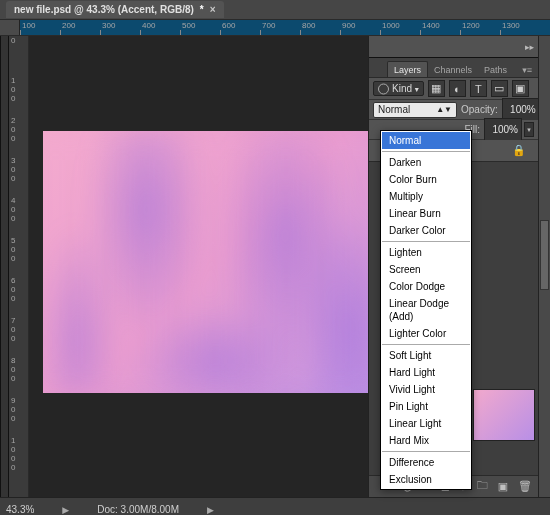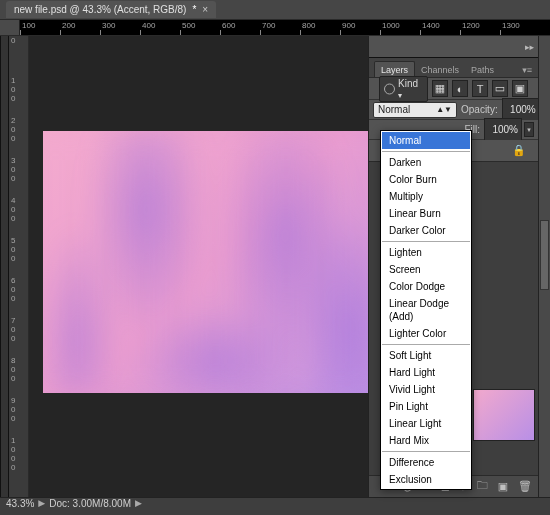--- a/index.html
+++ b/index.html
@@ -1,22 +1,22 @@
 <!DOCTYPE html>
 <html><head>
 <meta charset="utf-8">
 <style>
 * { box-sizing: border-box; margin: 0; padding: 0; font-family: Tahoma, Arial, sans-serif; user-select: none; }
 body { background: #454545; width: 550px; height: 515px; overflow: hidden; position: relative; color: #c8c8c8; }
 .app { width: 100%; height: 100%; display: flex; flex-direction: column; background: #3b3b3b; }
 .tabbar { height: 20px; background: #464646; border-bottom: 1px solid #2a2a2a; display: flex; align-items: center; padding-left: 6px; }
-.tab { font-size: 10px; color: #e0e0e0; padding: 3px 8px; background: #535353; border-top-left-radius: 3px; border-top-right-radius: 3px; display: flex; align-items: center; gap: 6px; }
+.tab { font-size: 10px; color: #e0e0e0; padding: 3px 8px; background: #535353; border-top-left-radius: 3px; border-top-right-radius: 3px; display: flex; align-items: center; gap: 6px; font-weight: bold; }
 .tab .dirty { color: #fff; }
 .tab .close { font-size: 10px; color: #c8c8c8; }
-.rulerbar { height: 16px; background: #000000; border-bottom: 1px solid #2a2a2a; display: flex; position: relative; overflow: hidden; }
+.rulerbar { height: 16px; background: #0c4a6e; border-bottom: 1px solid #2a2a2a; display: flex; position: relative; overflow: hidden; }
 .rulerbar .corner { width: 20px; height: 100%; border-right: 1px solid #222; background: #4a4a4a; }
 .rulerbar .ticks { flex: 1; position: relative; color: #a5a5a5; font-size: 8px; }
 .rulerbar .tick { position: absolute; top: 0; height: 100%; }
 .rulerbar .tick .num { position: absolute; left: 2px; top: 1px; }
 .rulerbar .tick .line { position: absolute; bottom: 0; left: 0; width: 1px; height: 5px; background: #888; }
 .main { flex: 1; display: flex; position: relative; }
 .vruler { width: 20px; background: #3b3b3b; border-right: 1px solid #2a2a2a; position: relative; color: #a5a5a5; font-size: 8px; overflow: hidden; }
 .vruler .vt { position: absolute; left: 0; width: 100%; }
 .vruler .vt .num { display: block; padding-left: 2px; }
 .canvas { flex: 1; position: relative; background: #252525; overflow: hidden; }
@@ -26,39 +26,39 @@
   radial-gradient(100px 200px at 70% 40%, rgba(137,96,221,.5), transparent 65%),
   radial-gradient(60px 180px at 10% 80%, rgba(137,96,221,.45), transparent 65%),
   radial-gradient(70px 180px at 88% 75%, rgba(137,96,221,.5), transparent 65%),
   radial-gradient(120px 80px at 50% 88%, rgba(137,96,221,.45), transparent 70%);
   filter: blur(12px); }
 .art::after { content:""; position:absolute; inset:0; background:
   repeating-linear-gradient(90deg, rgba(255,180,215,.4) 0 18px, rgba(160,120,230,.0) 18px 36px);
   filter: blur(14px); opacity:.55; }
 .right { width: 170px; background: linear-gradient(to bottom, #4d4d4d, #454545); border-left: 1px solid #222; display: flex; flex-direction: column; position: relative; }
 .right .top { height: 22px; background: #525252; border-bottom: 1px solid #111; display:flex; justify-content:flex-end; align-items:center; padding: 0 4px; gap:4px;}
-.panel-tabs { height: 20px; background: #414141; border-bottom: 1px solid #2a2a2a; display: flex; align-items: flex-end; gap:0; padding-left: 5px; }
+.panel-tabs { height: 20px; background: #414141; border-bottom: 1px solid #2a2a2a; display: flex; align-items: flex-end; gap:0; padding-left: 18px; }
 .ptab { font-size: 9px; padding: 3px 6px 2px; color: #a5a5a5; }
 .ptab.active { background: #535353; color: #e4e4e4; border: 1px solid #2a2a2a; border-bottom: none; border-top-left-radius:2px; border-top-right-radius:2px;}
-.filterrow { height: 22px; display:flex; align-items:center; gap:4px; padding:2px 10px; border-bottom:1px solid #333; background:#535353;}
+.filterrow { height: 22px; display:flex; align-items:center; gap:4px; padding:2px 4px; border-bottom:1px solid #333; background:#535353;}
 .filterrow .kind { background:#3a3a3a; border:1px solid #222; border-radius:2px; font-size:10px; color:#d8d8d8; padding:1px 4px 1px 18px; position:relative;}
 .filterrow .kind::before { content:""; position:absolute; left:4px; top:50%; transform:translateY(-50%); width:9px; height:9px; border:1px solid #aaa; border-radius:50%;}
 .filterrow .ico { width:17px; height:17px; display:flex; align-items:center; justify-content:center; color:#d0d0d0; font-size:11px; background:#3a3a3a; border:1px solid #222;}
 .blendrow, .fillrow { height:20px; display:flex; align-items:center; gap:4px; padding:2px 4px; background:#535353; border-bottom:1px solid #333; font-size:10px; color:#c8c8c8;}
 .dropdown-btn { flex:none; width:84px; height:16px; background:#e9e9e9; color:#222; border:1px solid #333; border-radius:2px; font-size:10px; padding:0 4px; display:flex; align-items:center; justify-content:space-between;}
 .dropdown-btn .arrow { font-size:8px;}
 .pct { width:38px; height:23px; background:#363636; border:1px solid #222; color:#e0e0e0; font-size:10px; display:flex; align-items:center; justify-content:flex-end; padding:0 3px;}
 .pct-wrap { display:flex; align-items:center; gap:2px;}
 .pct-drop { width:10px; height:15px; background:#363636; border:1px solid #222; display:flex; align-items:center; justify-content:center; font-size:7px; color:#bbb;}
 .lockrow { height:22px; background:#535353; border-bottom:1px solid #2a2a2a; position:relative;}
 .lockrow .locki { position:absolute; right:12px; top:4px; font-size:11px; color:#ccc;}
 .layerspace { flex:1; background:#3e3e3e;}
 .panel-footer { height:22px; background:#494949; border-top:1px solid #2a2a2a; display:flex; align-items:center; justify-content:flex-end; gap:10px; padding:0 6px; color:#c0c0c0; font-size:11px;}
 .right .thumb { position:absolute; left:104px; bottom:56px; width:62px; height:52px; background: linear-gradient(135deg,#f2a9cd,#b88fe6); border:1px solid #222;}
-.status { height:18px; background:#3e3e3e; border-top:1px solid #222; display:flex; align-items:flex-start; gap:4px; padding:0 6px; font-size:10px; color:#cfcfcf;}
+.status { height:18px; background:#3e3e3e; border-top:1px solid #222; display:flex; align-items:flex-end; gap:28px; padding:0 6px; font-size:10px; color:#cfcfcf;}
 .status .zoom { display:flex; align-items:center; gap:4px;}
 .status .arrowr { font-size:9px; color:#aaa;}
 
 .blend-menu { position:absolute; left:380px; top:130px; width:92px; background:#fff; border:1px solid #000; box-shadow:0 2px 8px rgba(0,0,0,.4); z-index:100; padding:1px; font-size:10px; color:#000;}
 .blend-menu .item { padding:2px 7px; line-height:1.3;}
 .blend-menu .item.selected { background:#3875d7; color:#fff;}
 .blend-menu .sep { height:1px; background:#aaa; margin:2px 0;}
 .scrollbar { width:12px; background:#494949; border-left:1px solid #222; position:relative;}
 .scrollbar .thumbv { position:absolute; left:1px; right:1px; top:40%; height:70px; background:#666; border:1px solid #333;}
 .ministrip { width:9px; background:#343434; border-left:1px solid #111; border-right:1px solid #111;}

